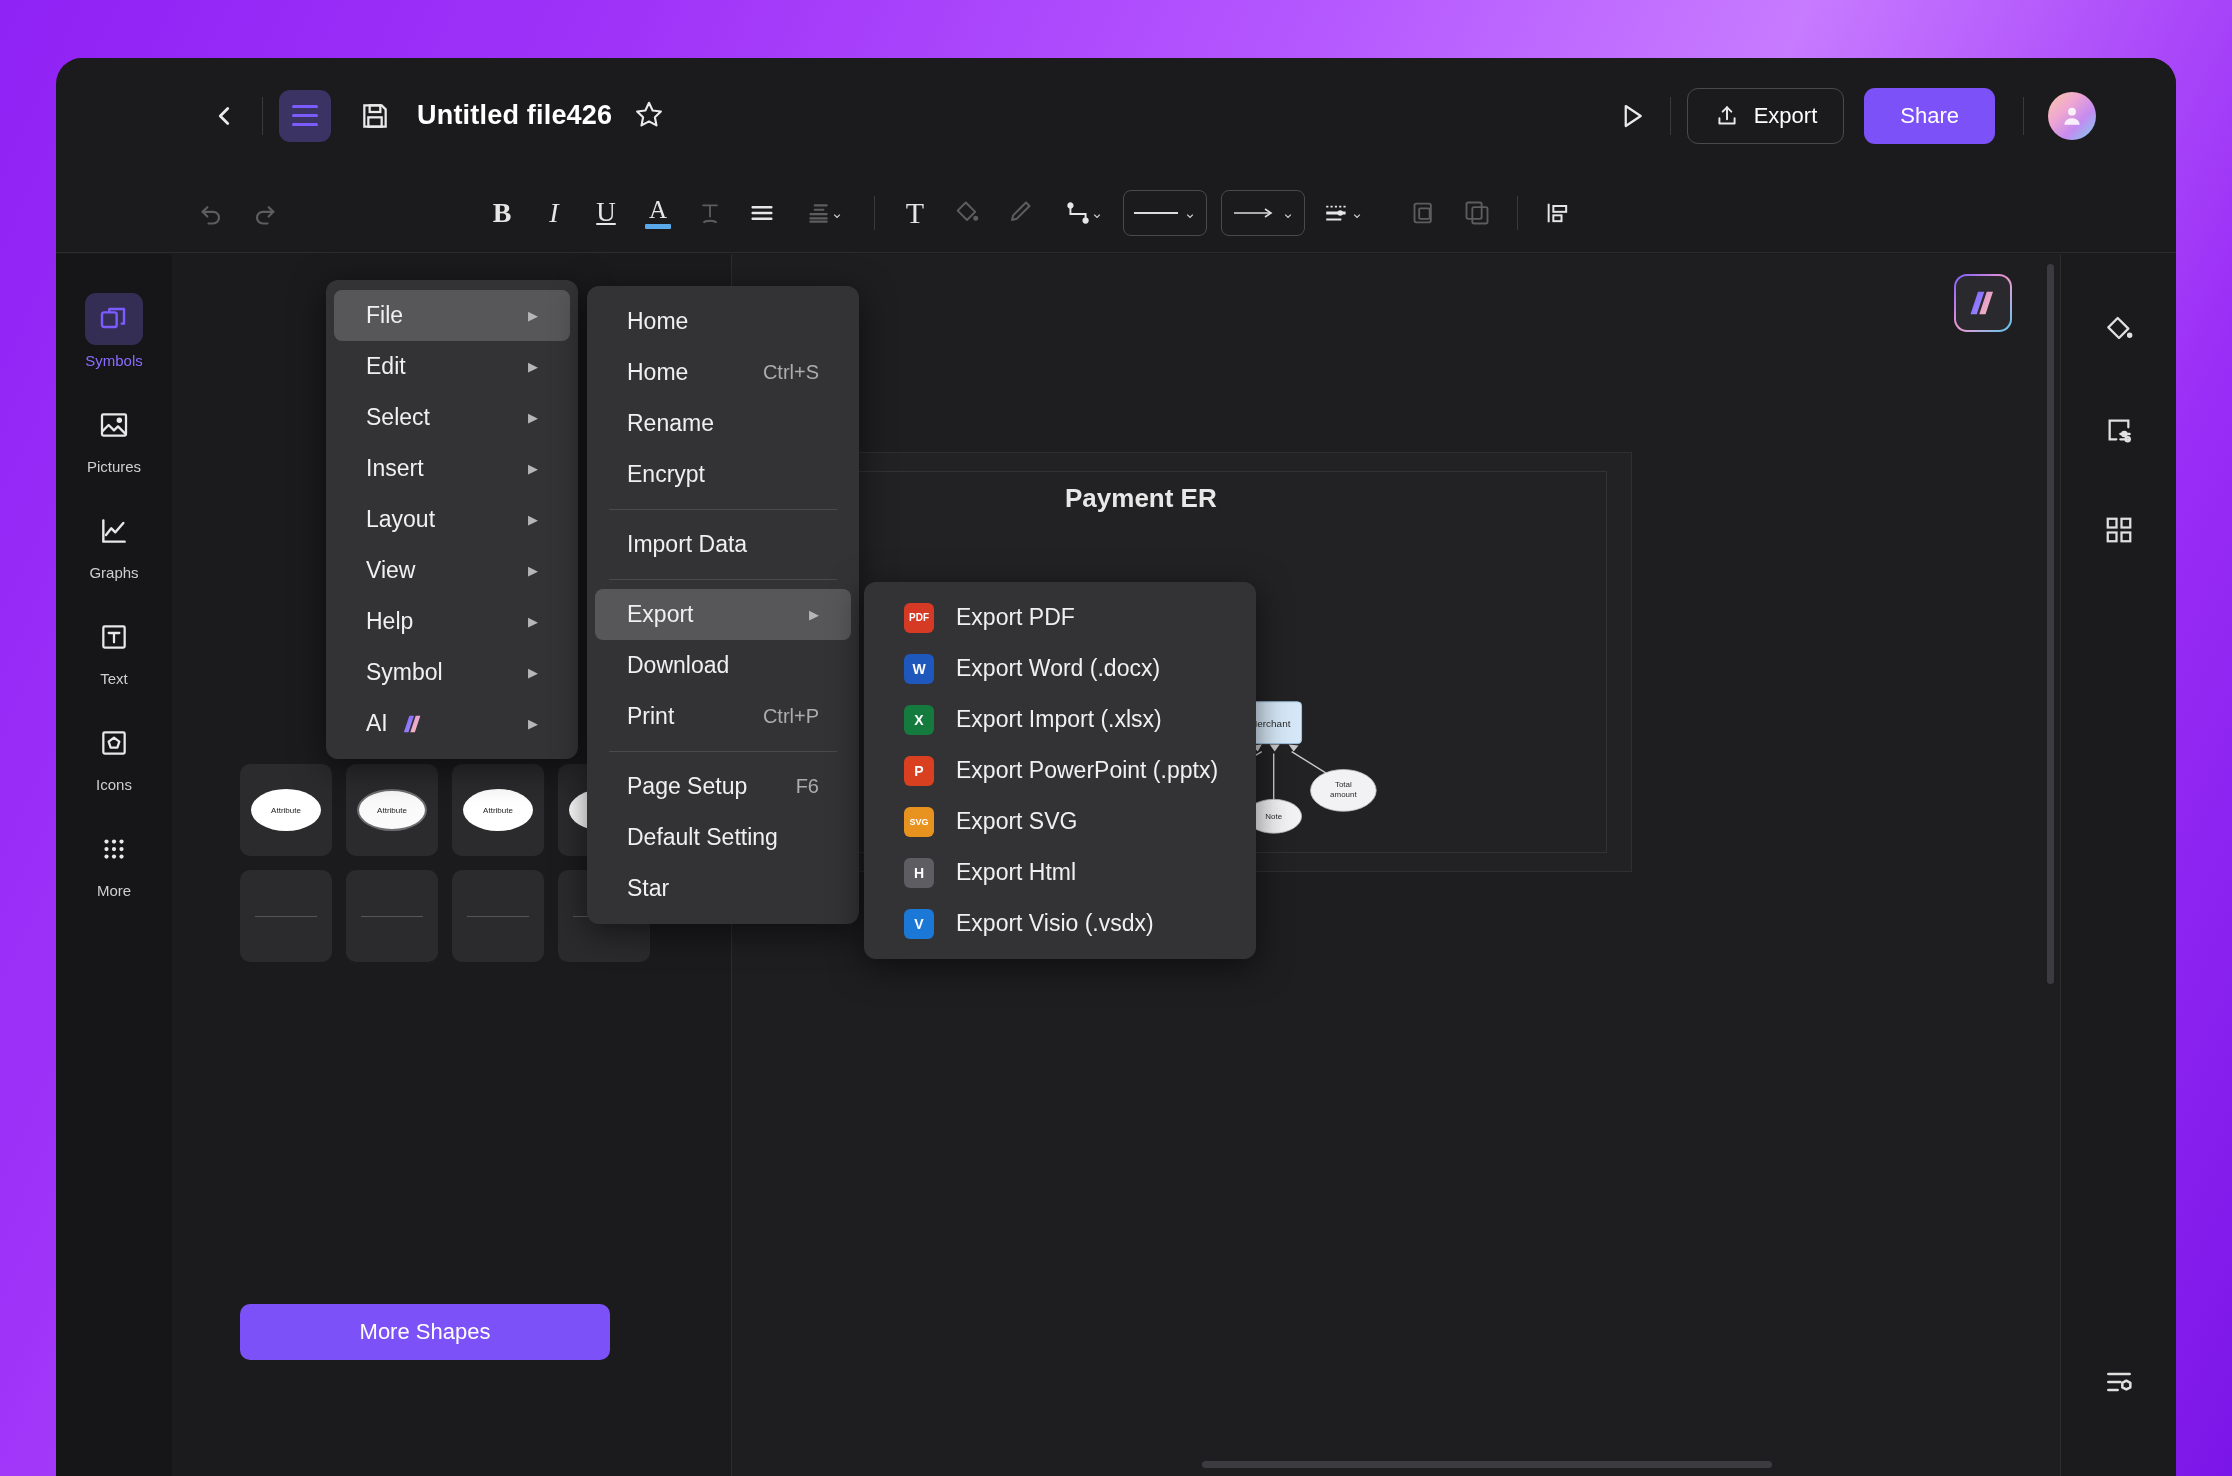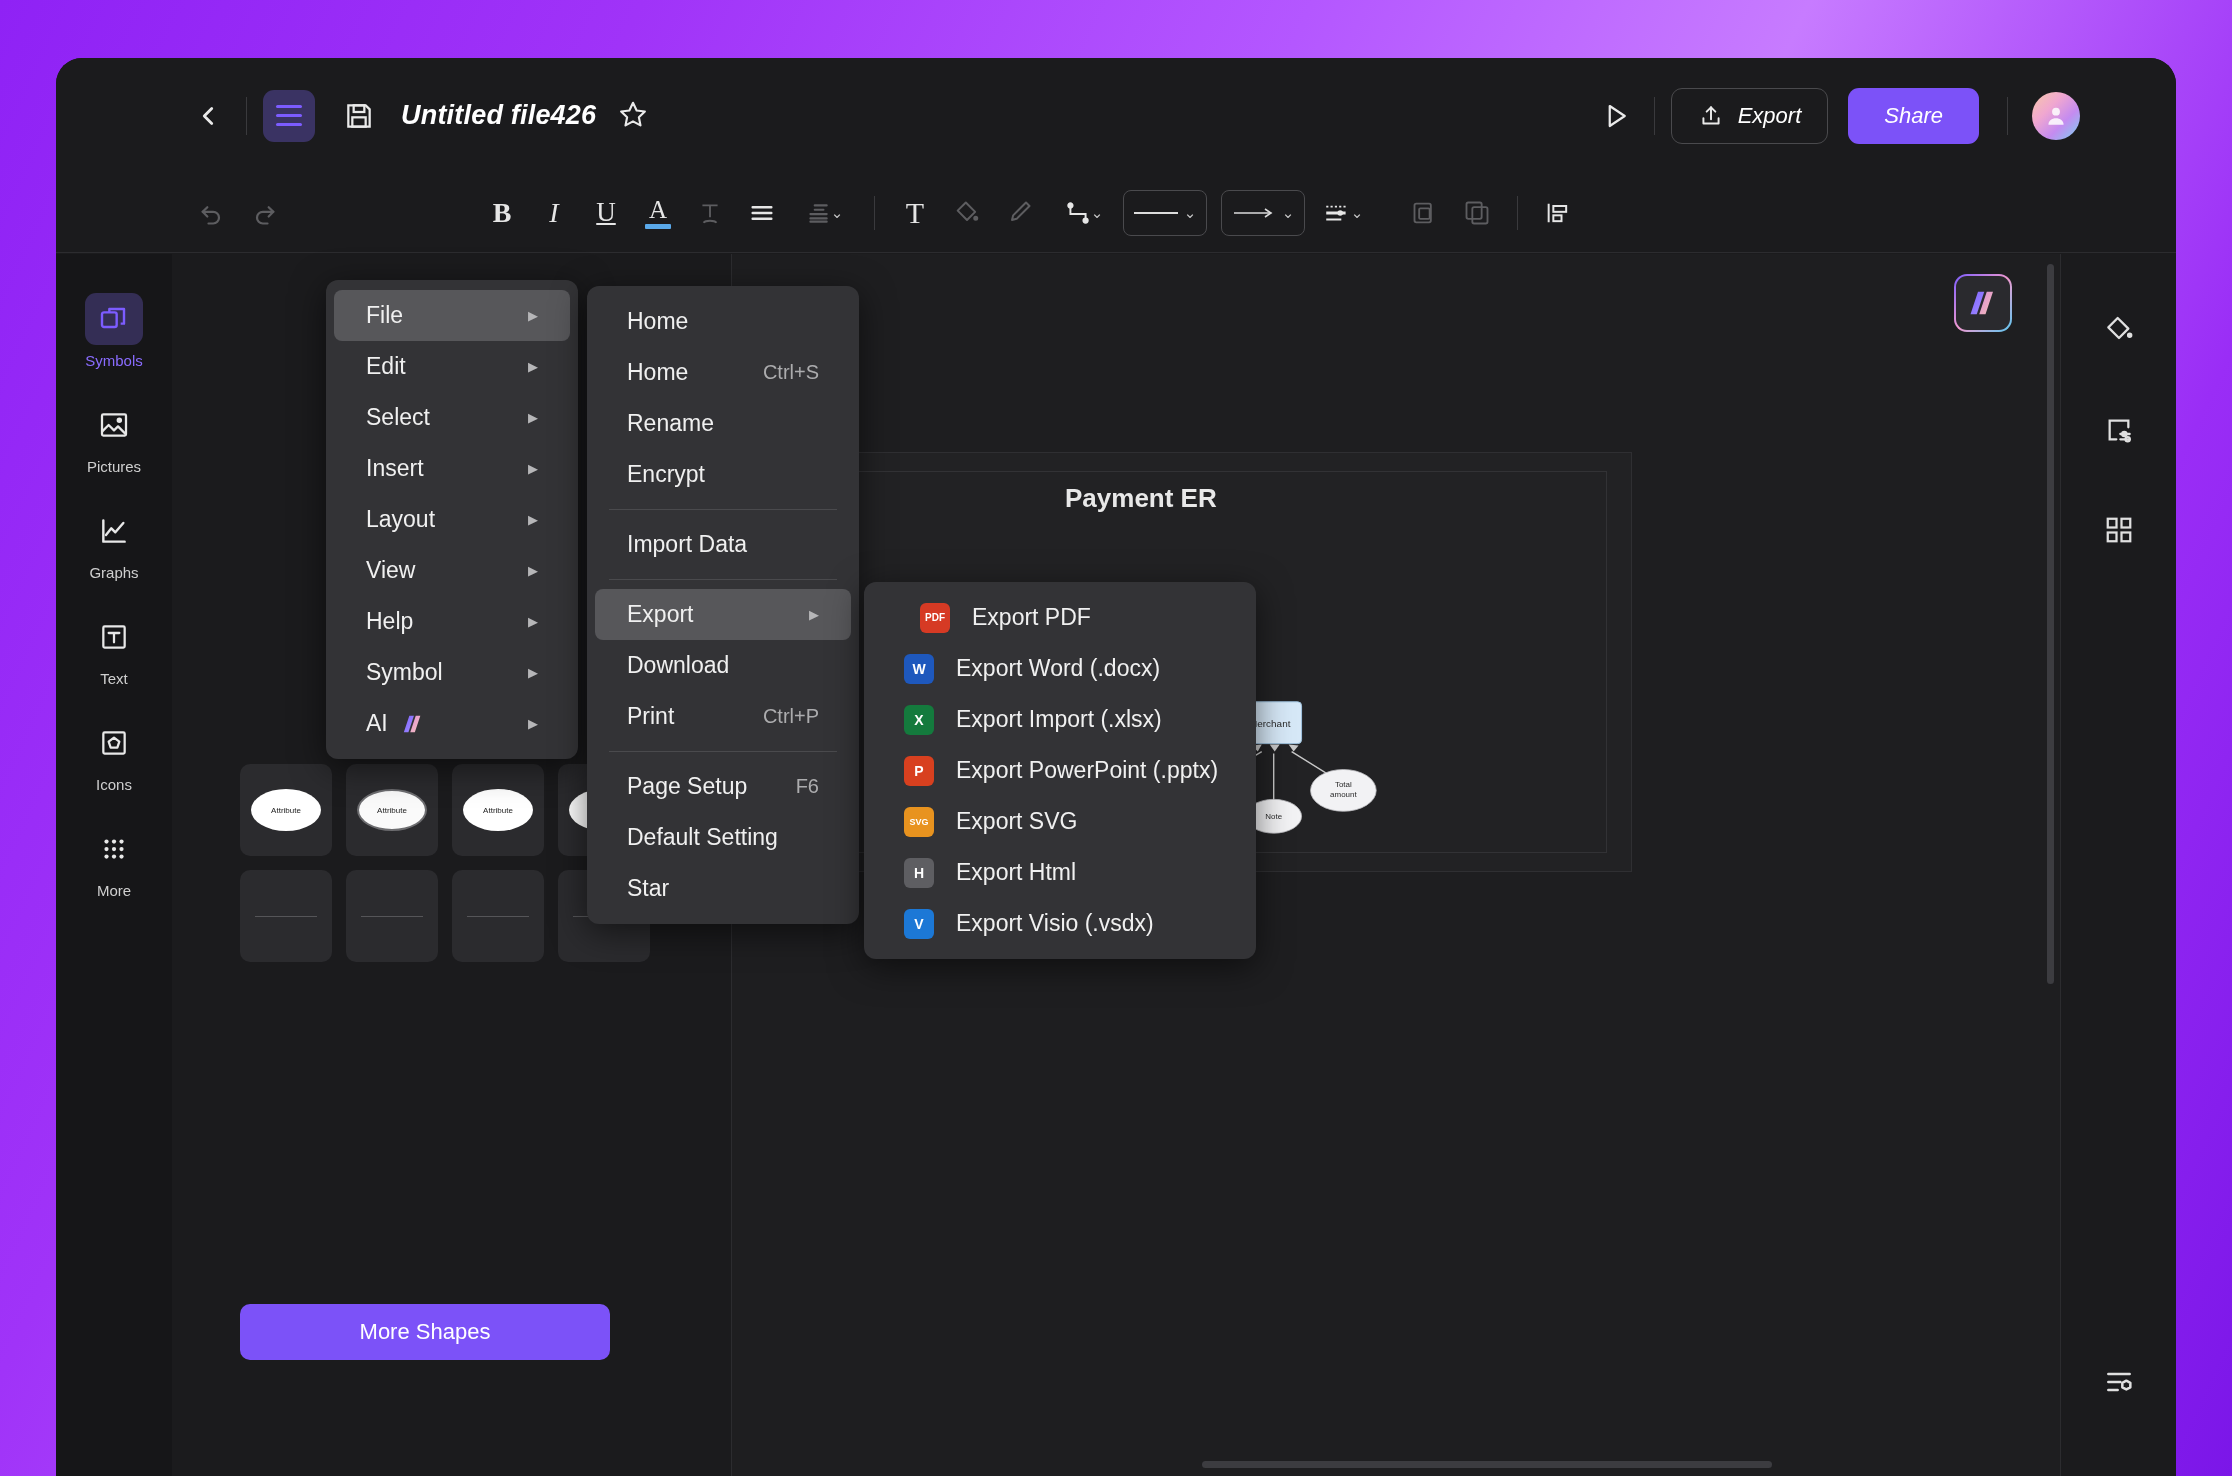--- a/index.html
+++ b/index.html
@@ -18,24 +18,24 @@
     position: absolute;
     left: 56px; top: 58px;
     width: 2120px; height: 1418px;
     background: #1b1b1d;
     border-radius: 26px 26px 0 0;
     overflow: hidden;
   }
 
   
   .header {
-    position: absolute; left: 0; top: 0;
+    position: absolute; left: 16px; top: 0;
     width: 100%; height: 115px;
     background: #1b1b1d;
-    display: flex; align-items: center; font-style: italic;
+    display: flex; align-items: center;
   }
   .back-btn {
     margin-left: 130px;
     width: 44px; height: 44px;
     display: flex; align-items: center; justify-content: center;
     cursor: pointer;
   }
   .vdiv { width: 1px; height: 38px; background: #3a3a3d; margin: 0 16px; }
   .hamburger-btn {
     width: 52px; height: 52px;
@@ -718,21 +718,21 @@
     <div class="mi">
         <span>Default Setting</span>
       </div>
     <div class="mi">
         <span>Star</span>
       </div>
   </div>
 
   <div class="menu menu-3">
     <div class="mi">
-      <span class="ico" style="background:#d63a24;font-size:10px;margin-left:16px;">PDF</span>
+      <span class="ico" style="background:#d63a24;font-size:10px;">PDF</span>
       <span>Export PDF</span>
     </div>
     <div class="mi">
       <span class="ico" style="background:#1e58bd;">W</span>
       <span>Export Word (.docx)</span>
     </div>
     <div class="mi">
       <span class="ico" style="background:#147a3d;">X</span>
       <span>Export Import (.xlsx)</span>
     </div>

